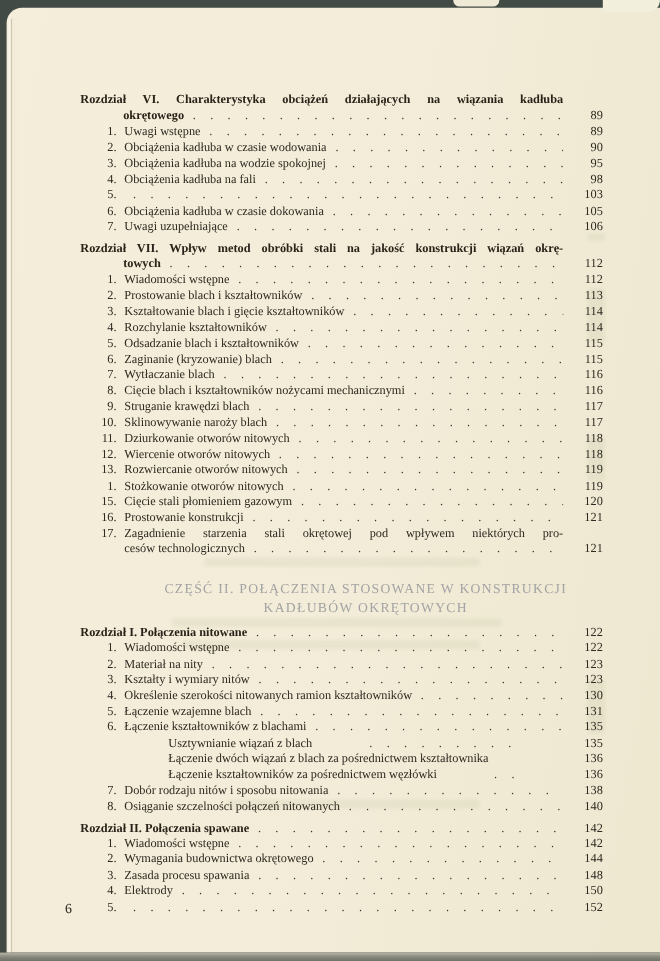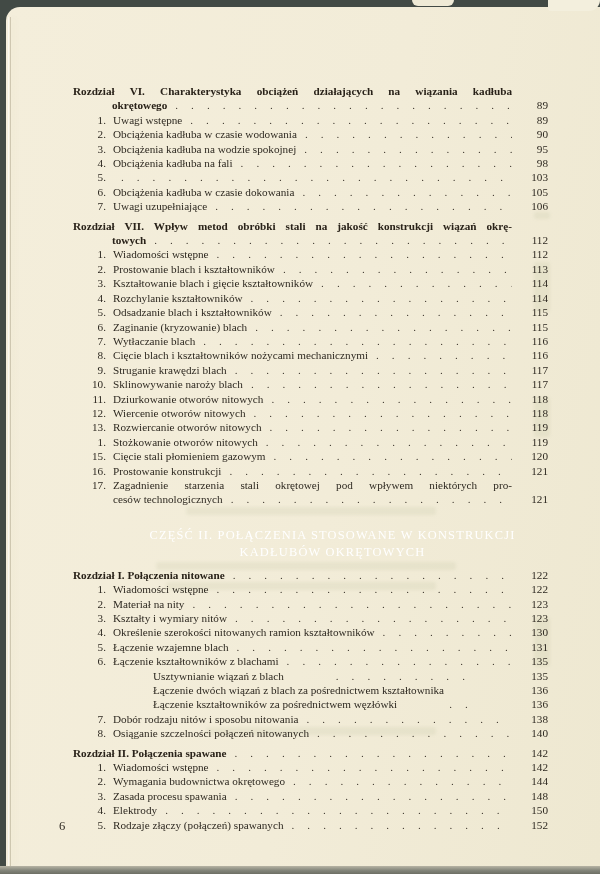--- a/index.html
+++ b/index.html
@@ -52,21 +52,21 @@
   .txt{white-space:nowrap;}
   .leader{
     flex:1;min-width:12px;overflow:hidden;white-space:nowrap;
     letter-spacing:13px;padding-left:8px;color:#3a332a;font-weight:400;
   }
   .pg{flex:none;min-width:28px;text-align:right;padding-left:8px;font-weight:400;color:#2e2921;}
   .ml-auto{margin-left:auto;}
   .gap{height:5px;}
   .part{
     line-height:17px;text-align:center;font-size:12.4px;letter-spacing:1.2px;
-    margin:20px 0 7px;transform:translateX(22px);color:#ffffff;font-weight:400;
+    margin:20px 0 7px;transform:translateX(22px);color:#a3a3a3;font-weight:400;
   }
   .folio{position:absolute;left:59px;top:819px;font-size:12.6px;color:#2e2921;}
 </style>
 </head>
 <body>
 
 <div class="paper">
 
   <div class="bleed" style="left:528px;top:205px;width:16px;height:7px;"></div>
   <div class="bleed" style="left:528px;top:255px;width:16px;height:50px;"></div>
@@ -341,19 +341,18 @@
       <span class="pg">148</span>
     </div>
     <div class="row r-i">
       <span class="num">4.</span>
       <span class="txt">Elektrody</span>
       <span class="leader">..................................................</span>
       <span class="pg">150</span>
     </div>
     <div class="row r-i">
       <span class="num">5.</span>
-      <span class="txt">Rodzaje złączy (połączeń) spawanych</span>
       <span class="leader">..................................................</span>
       <span class="pg">152</span>
     </div>
   </div>
 
 <div class="folio">6</div>
 
 </body></html>

